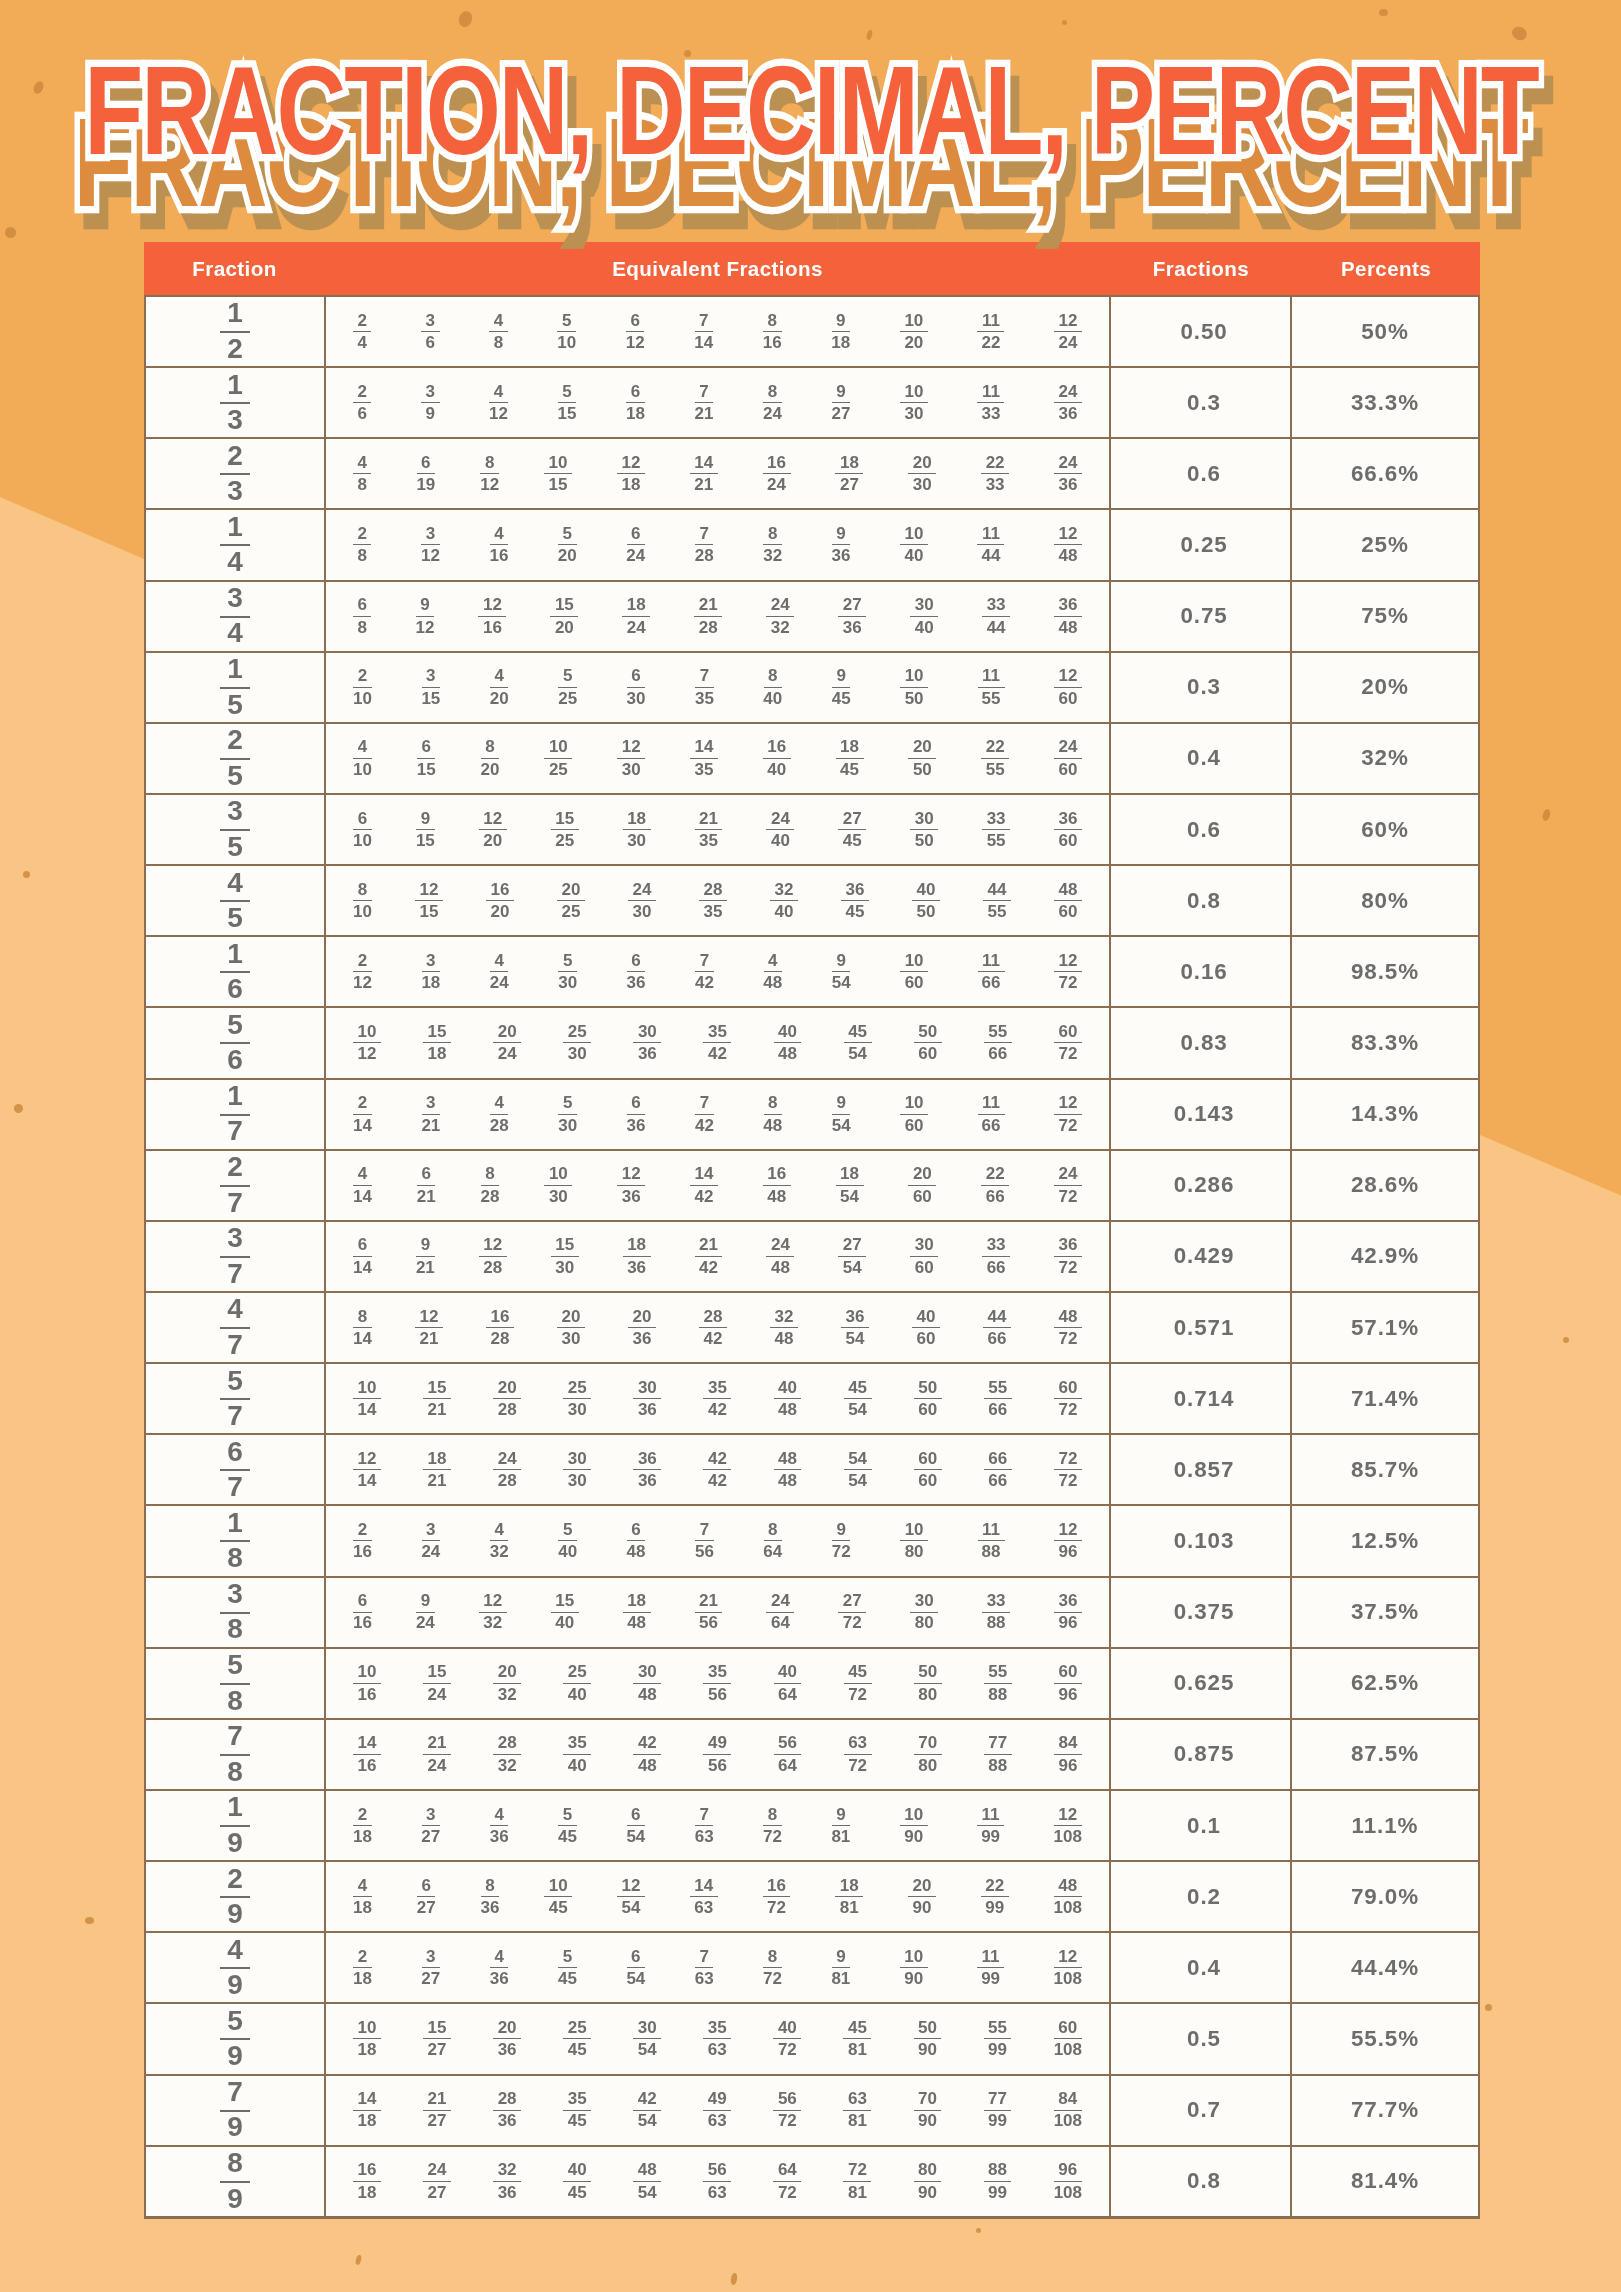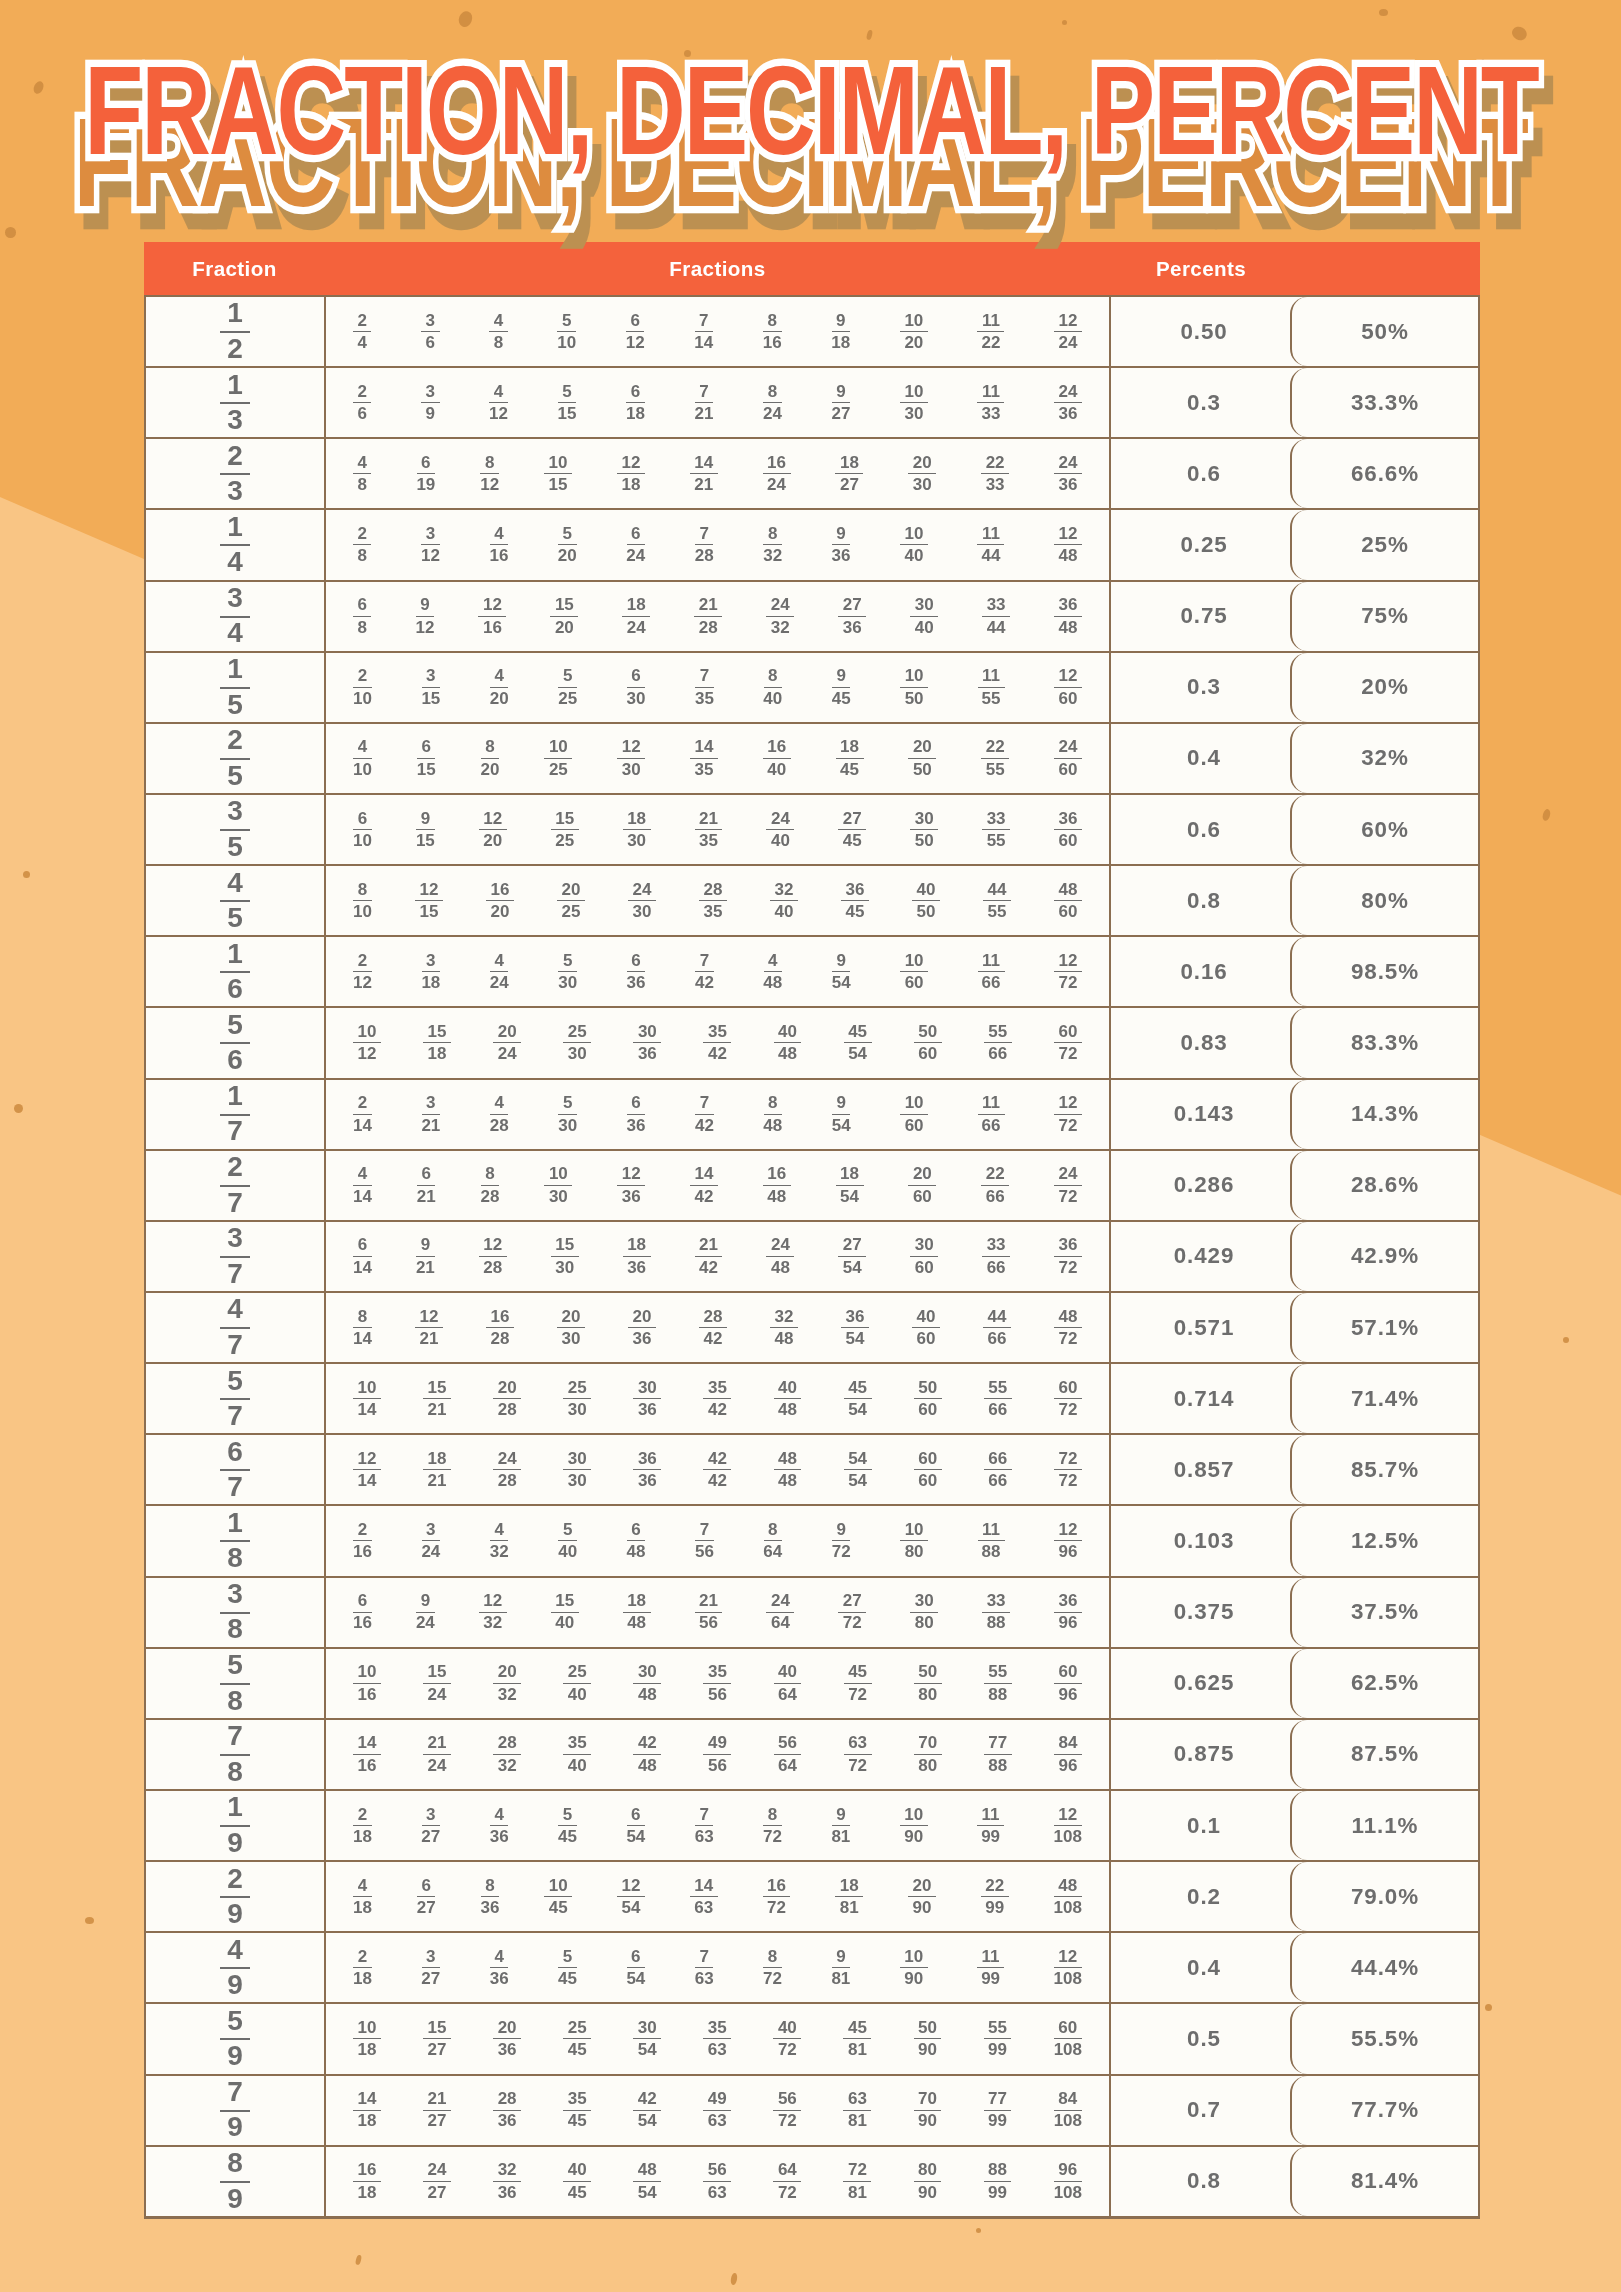--- a/index.html
+++ b/index.html
@@ -89,21 +89,21 @@
     justify-content: center;
     color: #6D6D6D;
   }
   .eqcell {
     border-left: 2.7px solid #8B6E51;
     border-right: 2.7px solid #8B6E51;
     justify-content: space-between;
     padding: 0 27px;
   }
   .dcell { font-weight: bold; font-size: 22.4px; letter-spacing: 0.9px; padding-left: 7px; }
-  .pcell { border-left: 2.7px solid #8B6E51; font-weight: bold; font-size: 22.4px; letter-spacing: 0.9px; border-radius: 17px; }
+  .pcell { border-left: 2.7px solid #8B6E51; font-weight: bold; font-size: 22.4px; letter-spacing: 0.9px; }
   
   .frac {
     display: inline-flex;
     flex-direction: column;
     align-items: center;
     font-weight: bold;
     font-size: 17px;
     line-height: 1.15;
     color: #6D6D6D;
   }
@@ -152,20 +152,21 @@
 <div class="title-wrap">
   <div class="title-scale">
     <div class="title-layer title-ghost">FRACTION, DECIMAL, PERCENT</div>
     <div class="title-layer title-main">FRACTION, DECIMAL, PERCENT</div>
   </div>
 </div>
 
 <div class="tbl">
   <div class="thead">
     <span>Fraction</span>
+    <span>Equivalent Fractions</span>
     <span>Fractions</span>
     <span>Percents</span>
   </div>
   <div class="tbody" id="tbody">
   <div class="row">
     <div class="cell fcell">
           <span class="frac big">
             <span class="fn">1</span>
             <span class="fd">2</span>
           </span>

